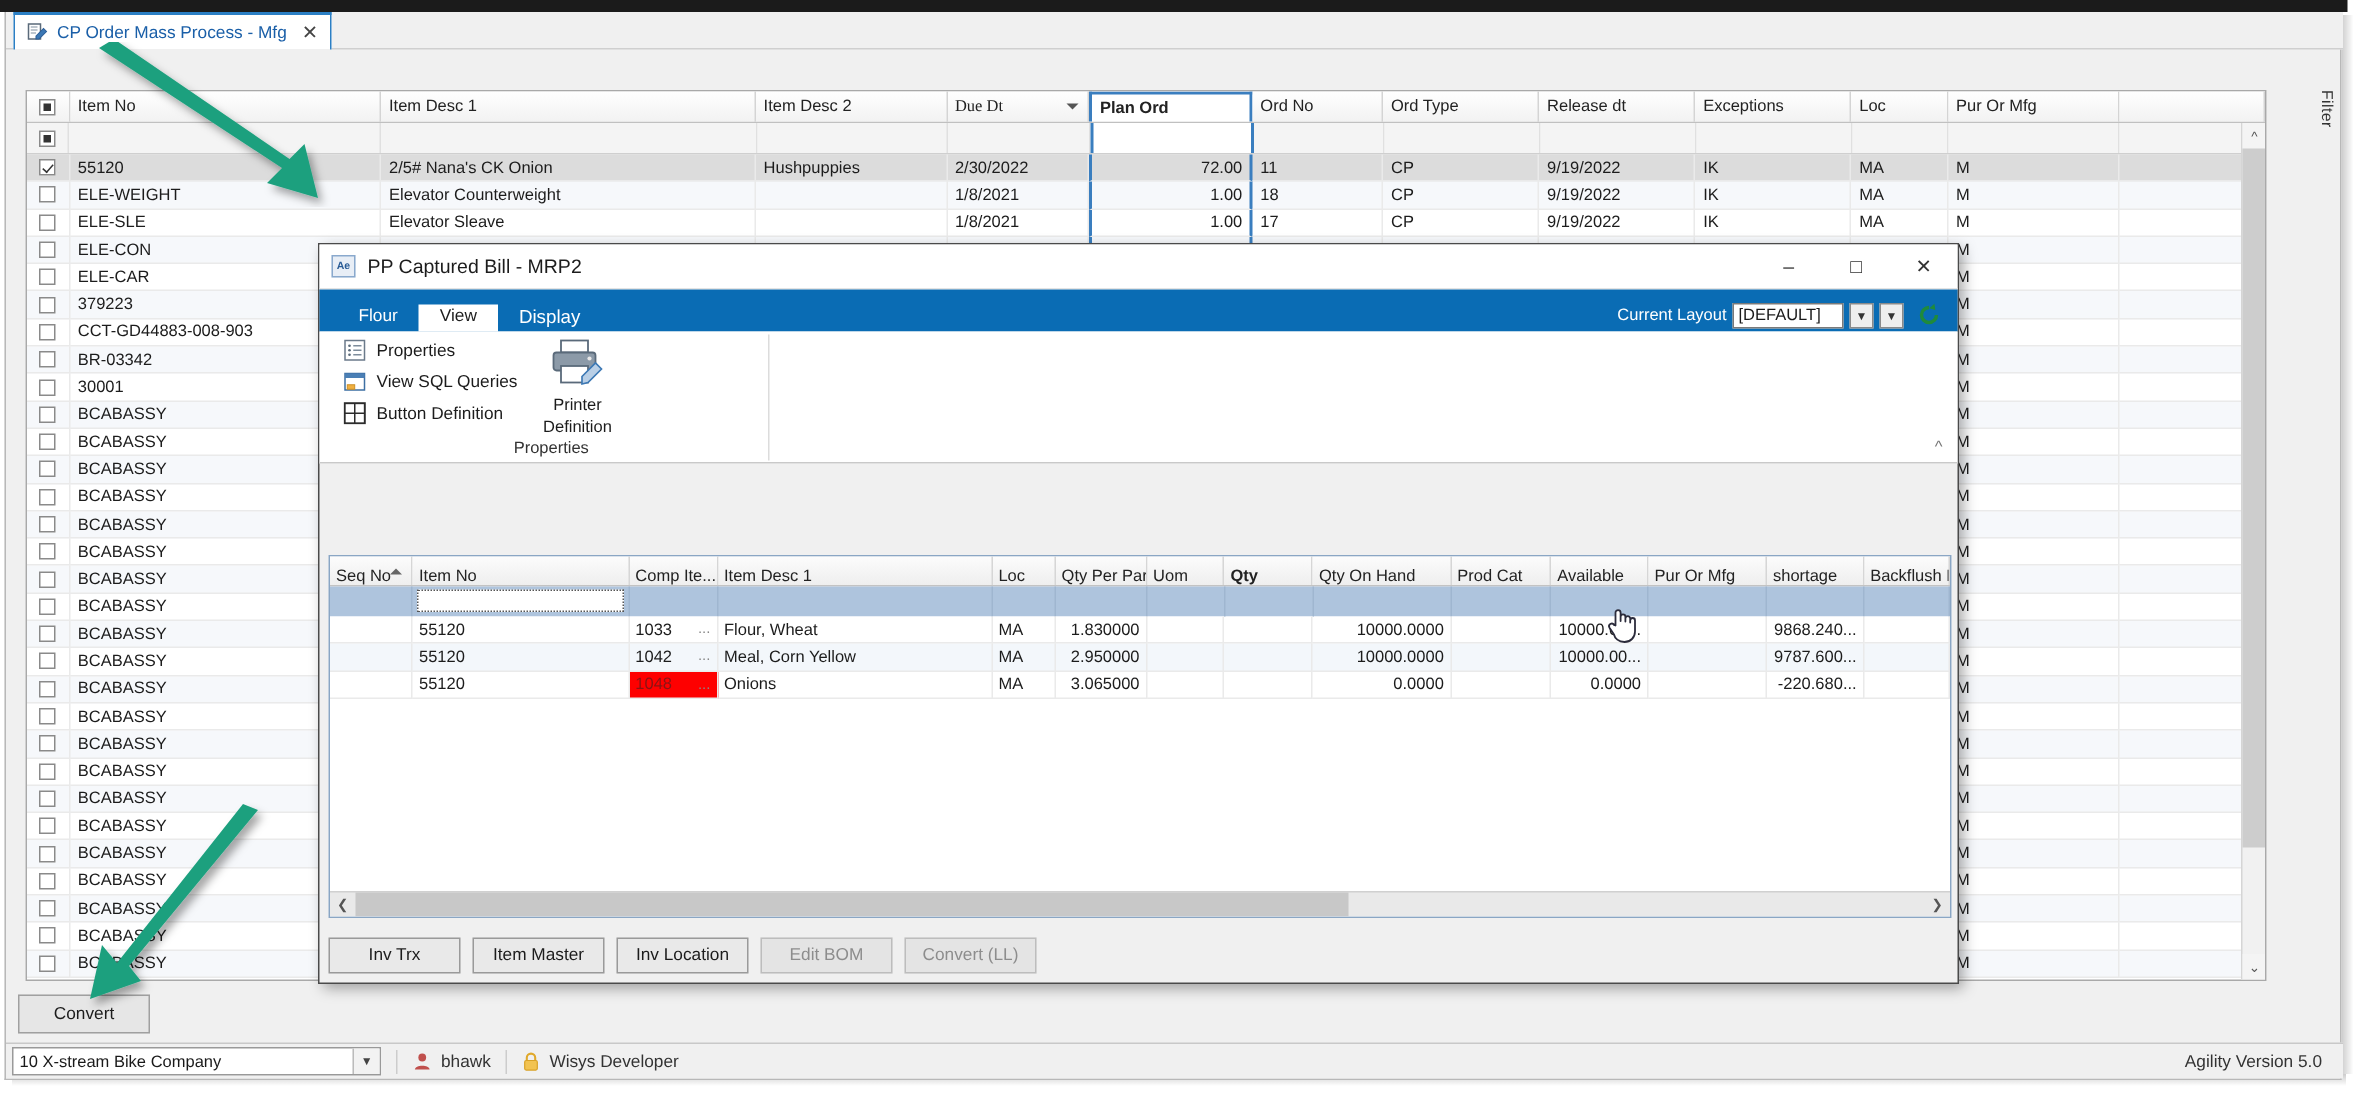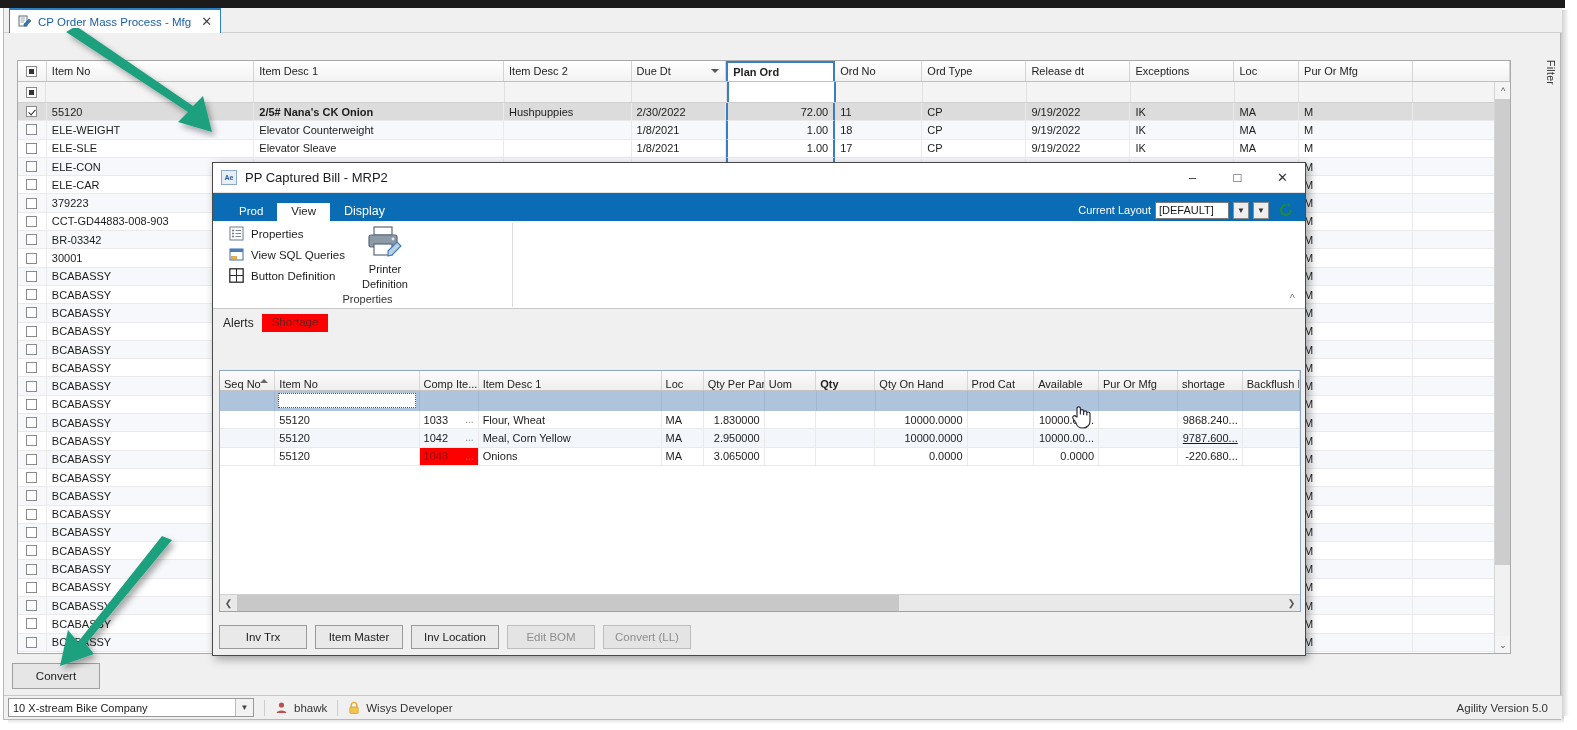--- a/index.html
+++ b/index.html
@@ -428,21 +428,21 @@
           </div>
           <div class="mg-th" style="width: 220px;">
             <span>Item No</span>
           </div>
           <div class="mg-th" style="width: 265px;">
             <span>Item Desc 1</span>
           </div>
           <div class="mg-th" style="width: 135px;">
             <span>Item Desc 2</span>
           </div>
-          <div class="mg-th" style="width: 100px;">
+          <div class="mg-th" style="width: 100px; font-family: Liberation Serif, serif;">
             <span>Due Dt</span>
             <span class="sort-arrow"></span>
           </div>
           <div class="mg-th sel" style="width: 115px;">
             <span>Plan Ord</span>
           </div>
           <div class="mg-th" style="width: 92px;">
             <span>Ord No</span>
           </div>
           <div class="mg-th" style="width: 110px; text-align: right;">
@@ -480,21 +480,21 @@
           <div class="mg-fcell" style="width: 68px;"></div>
           <div class="mg-fcell" style="width: 120px;"></div>
           <div class="mg-fcell" style="width: 103px;"></div>
         </div>
       <div id="mg-body">
           <div class="mg-row selected">
             <div class="mg-td cb-cell" style="width: 30px;">
               <span class="cbox checked"></span>
             </div>
             <div class="mg-td" style="width: 220px; font-weight: 400;">55120</div>
-            <div class="mg-td" style="width: 265px; font-weight: 700;">2/5# Nana's CK Onion</div>
+            <div class="mg-td" style="width: 265px; font-weight: 400;">2/5# Nana's CK Onion</div>
             <div class="mg-td" style="width: 135px; font-weight: 400;">Hushpuppies</div>
             <div class="mg-td" style="width: 100px; font-weight: 400;">2/30/2022</div>
             <div class="mg-td num selcol" style="width: 115px; font-weight: 400;">72.00</div>
             <div class="mg-td" style="width: 92px; font-weight: 400;">11</div>
             <div class="mg-td" style="width: 110px; font-weight: 400;">CP</div>
             <div class="mg-td" style="width: 110px; font-weight: 400;">9/19/2022</div>
             <div class="mg-td" style="width: 110px; font-weight: 400;">IK</div>
             <div class="mg-td" style="width: 68px; font-weight: 400;">MA</div>
             <div class="mg-td" style="width: 120px; font-weight: 400;">M</div>
             <div class="mg-td" style="width: 103px; font-weight: 400;"></div>
@@ -1040,21 +1040,21 @@
         <span class="dlg-title">PP Captured Bill - MRP2</span>
         <div class="dlg-winbtns">
           <div class="dlg-winbtn">–</div>
           <div class="dlg-winbtn">□</div>
           <div class="dlg-winbtn">✕</div>
         </div>
       </div>
 
       <div class="dlg-ribbon">
         <div class="ribbon-tabs" id="ribbon-tabs">
-            <div class="rtab">Prod</div>
+            <div class="rtab">Flour</div>
             <div class="rtab active">View</div>
             <div class="rtab bold">Display</div>
           </div>
         <div class="cur-layout">
           <span class="cur-layout-lbl">Current Layout</span>
           <span class="cl-input">[DEFAULT]</span>
           <span class="cl-arrow">▼</span>
           <span class="cl-arrow">▼</span>
           <span class="refresh-ico">
             <svg width="18" height="18" viewBox="0 0 18 18">
@@ -1108,24 +1108,20 @@
               </svg>
             </span>
             <span class="rbig-label">Printer</span>
             <span class="rbig-label">Definition</span>
           </div>
           <div class="rgroup-label">Properties</div>
         </div>
         <div class="ribbon-collapse">^</div>
       </div>
 
-      <div class="alerts-row">
-        <span class="alerts-lbl">Alerts</span>
-        <span class="alert-chip">Shortage</span>
-      </div>
 
       <div class="inner-grid">
         <div class="ig-headrow" id="ig-head">
             <div class="ig-th" style="width: 58px;">
               <span>Seq No</span>
               <span class="asc-arrow"></span>
             </div>
             <div class="ig-th" style="width: 152px;">
               <span>Item No</span>
             </div>
@@ -1213,21 +1209,21 @@
               </div>
               <div class="ig-td" style="width: 193px;">Meal, Corn Yellow</div>
               <div class="ig-td" style="width: 44px;">MA</div>
               <div class="ig-td num" style="width: 64px;">2.950000</div>
               <div class="ig-td" style="width: 54px;"></div>
               <div class="ig-td num" style="width: 62px;"></div>
               <div class="ig-td num" style="width: 97px;">10000.0000</div>
               <div class="ig-td" style="width: 70px;"></div>
               <div class="ig-td num" style="width: 68px;">10000.00...</div>
               <div class="ig-td" style="width: 83px;"></div>
-              <div class="ig-td num" style="width: 68px; text-decoration: underline;">9787.600...</div>
+              <div class="ig-td num" style="width: 68px;">9787.600...</div>
               <div class="ig-td" style="width: 60px;"></div>
             </div>
             <div class="ig-row">
               <div class="ig-td" style="width: 58px;"></div>
               <div class="ig-td" style="width: 152px;">55120</div>
               <div class="ig-td redcell" style="width: 62px;">
                 <span>1048</span>
                 <span class="ellip">...</span>
               </div>
               <div class="ig-td" style="width: 193px;">Onions</div>

